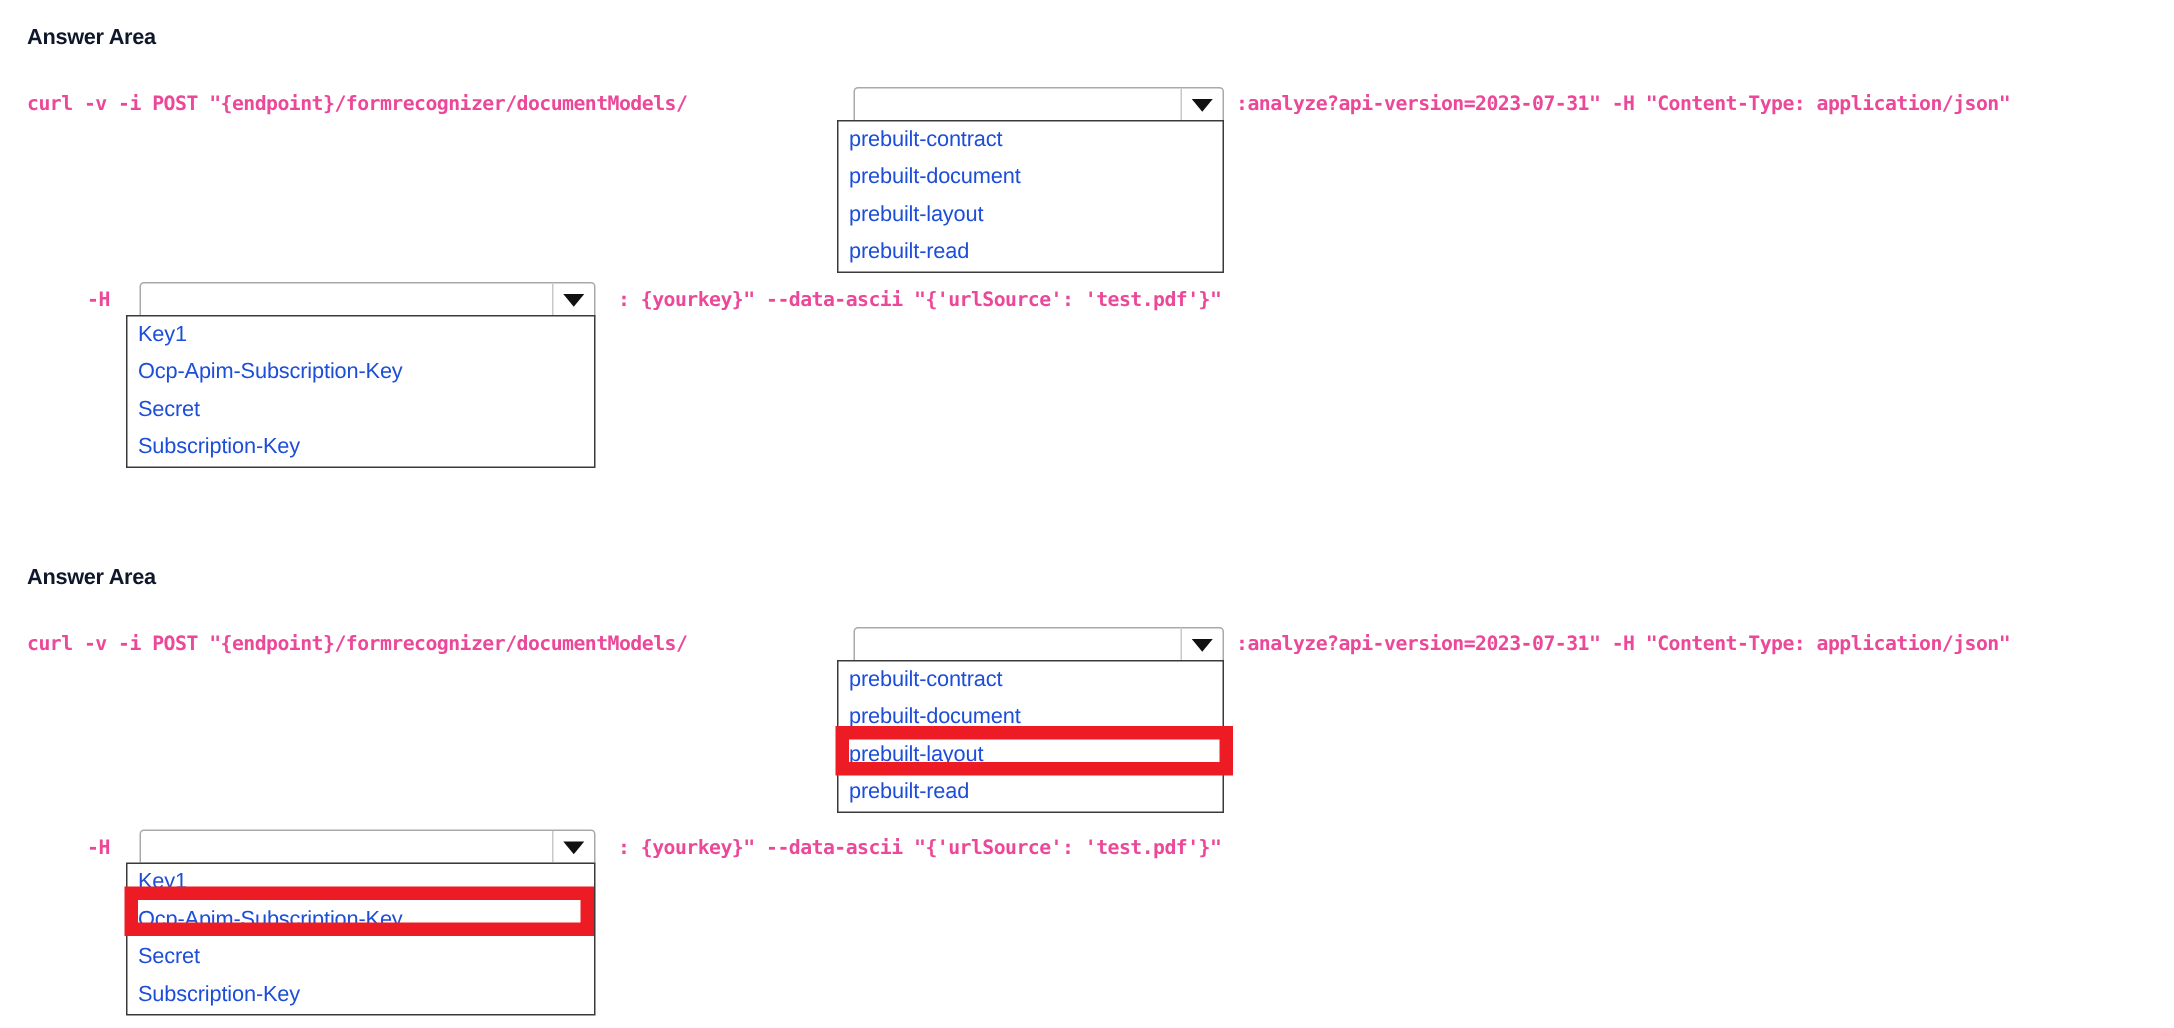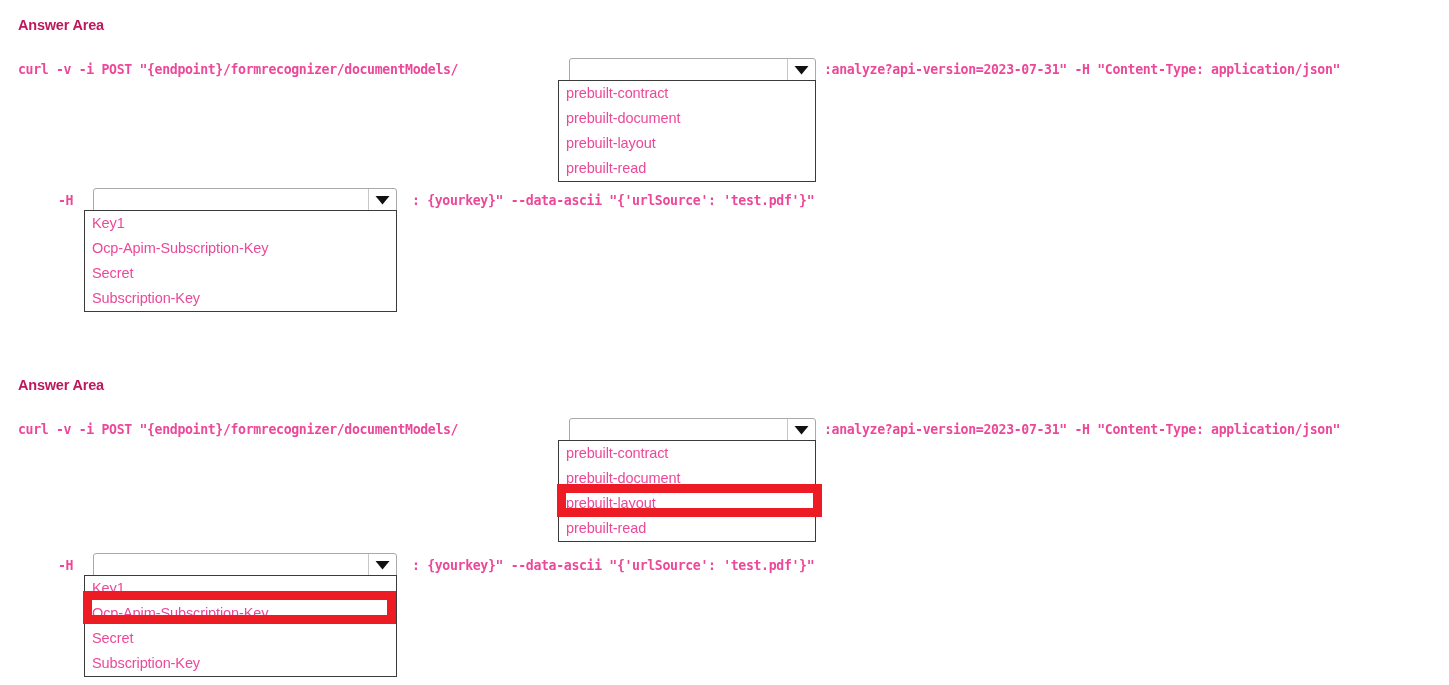--- a/index.html
+++ b/index.html
@@ -15,21 +15,21 @@
     overflow: hidden;
   }
 
   .section { position: absolute; left: 0; top: 0; width: 1449px; }
 
   .answer-area-title {
     position: absolute;
     font-family: "Liberation Sans", sans-serif;
     font-size: 14.5px;
     font-weight: bold;
-    color: #be185d;
+    color: #0f172a;
     letter-spacing: -0.2px;
     white-space: nowrap;
   }
 
   .code-line {
     position: absolute;
     font-family: "DejaVu Sans Mono", monospace;
     font-size: 13.2px;
     font-weight: bold;
     color: #ec4899;
@@ -73,21 +73,21 @@
     background: #ffffff;
     border: 1.6px solid #3a3a3a;
     padding: 0;
   }
   .listbox .option {
     font-family: "Liberation Sans", sans-serif;
     font-size: 14.5px;
     line-height: 25px;
     height: 25px;
     padding-left: 7px;
-    color: #ec4899;
+    color: #1d4ed8;
     white-space: nowrap;
     letter-spacing: -0.1px;
   }
 
   
   .highlight-box {
     position: absolute;
     border-style: solid;
     background: transparent;
     pointer-events: none;

